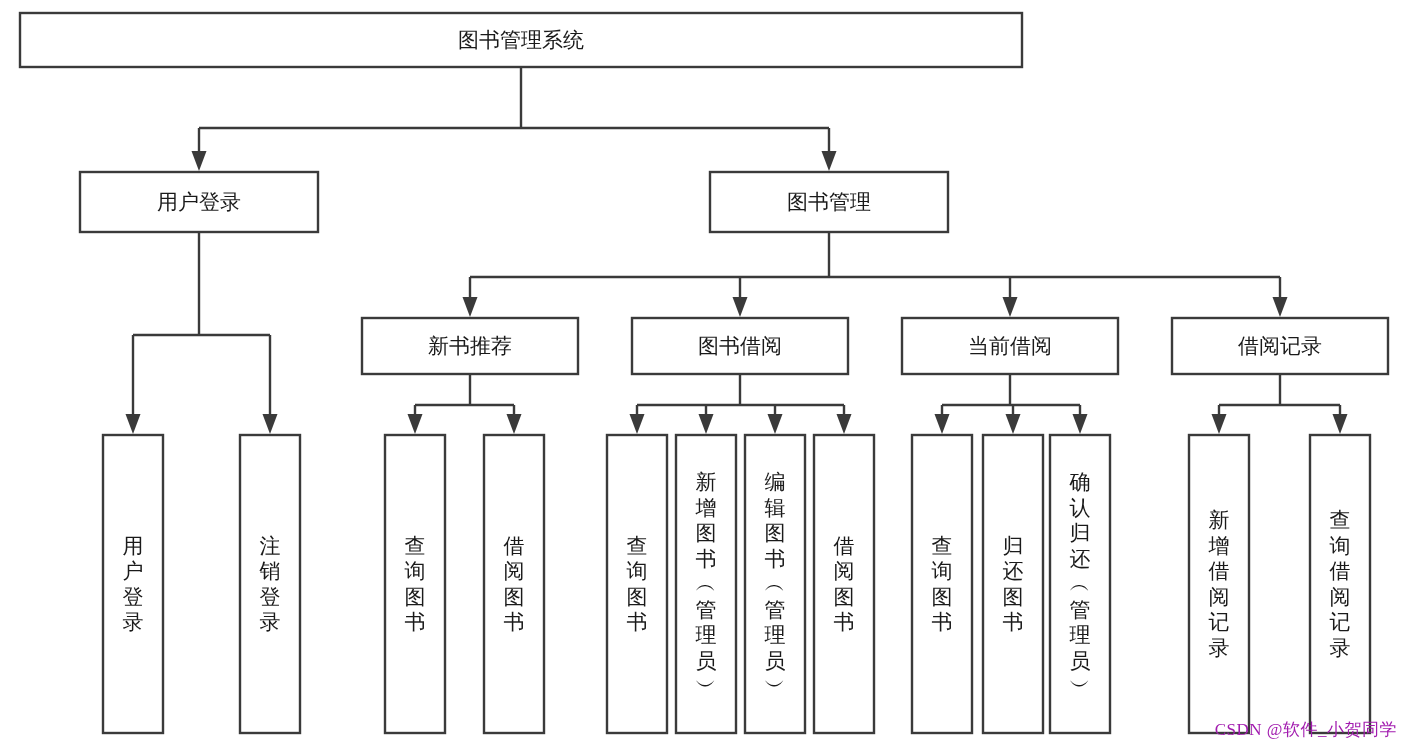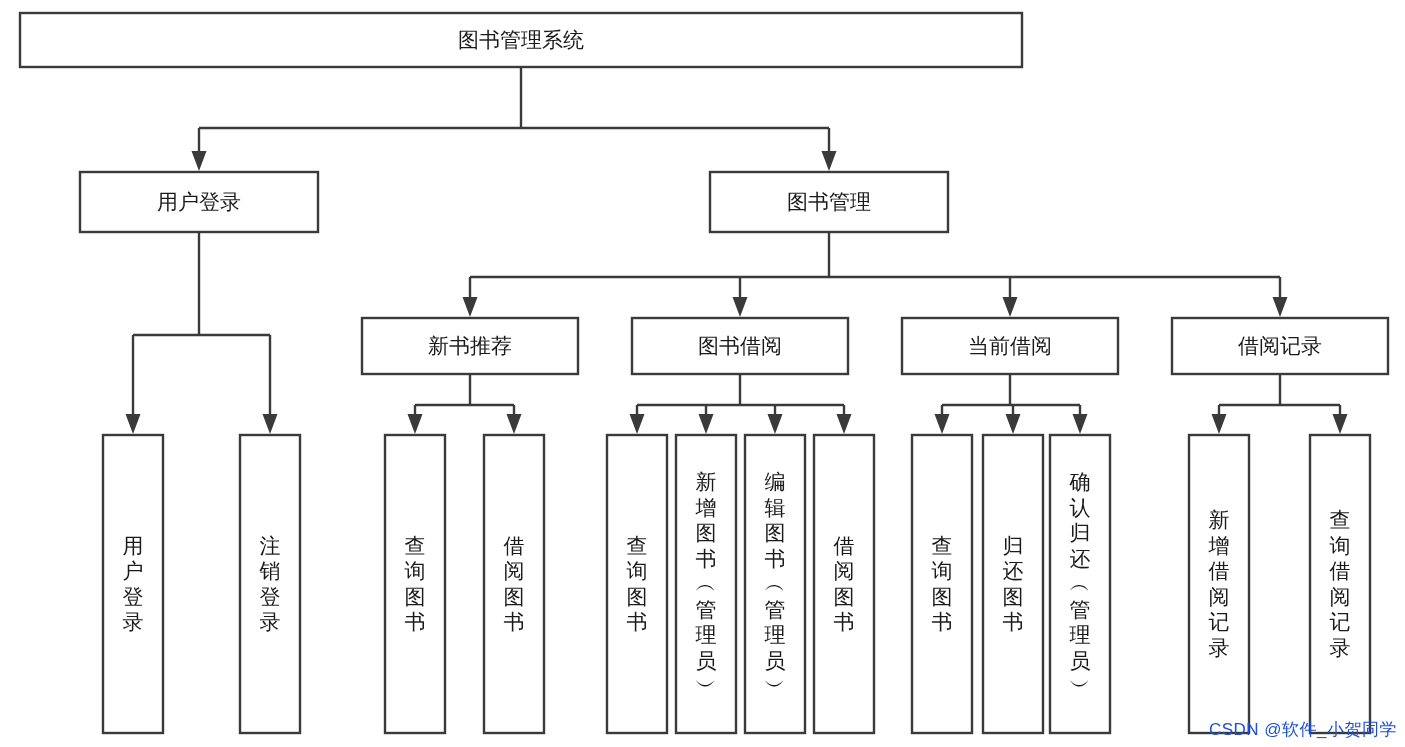--- a/index.html
+++ b/index.html
@@ -53,23 +53,23 @@
     font-family: "Liberation Sans", "DejaVu Sans", sans-serif;
     font-size: 21px;
     fill: #1a1a1a;
     text-anchor: middle;
     white-space: pre;
   }
   .watermark {
     position: absolute;
     right: 8px;
     bottom: 6px;
-    font-family: Liberation Sans, sans-serif;
+    font-family: Liberation Serif, serif;
     font-size: 17px;
-    color: #1d4ed8;
+    color: #a21caf;
     letter-spacing: 0.5px;
     user-select: none;
     white-space: nowrap;
   }
 </style>
 </head>
 <body>
 
 <div id="diagram-root">
   <svg class="diagram-canvas" viewBox="0 0 1405 747">

